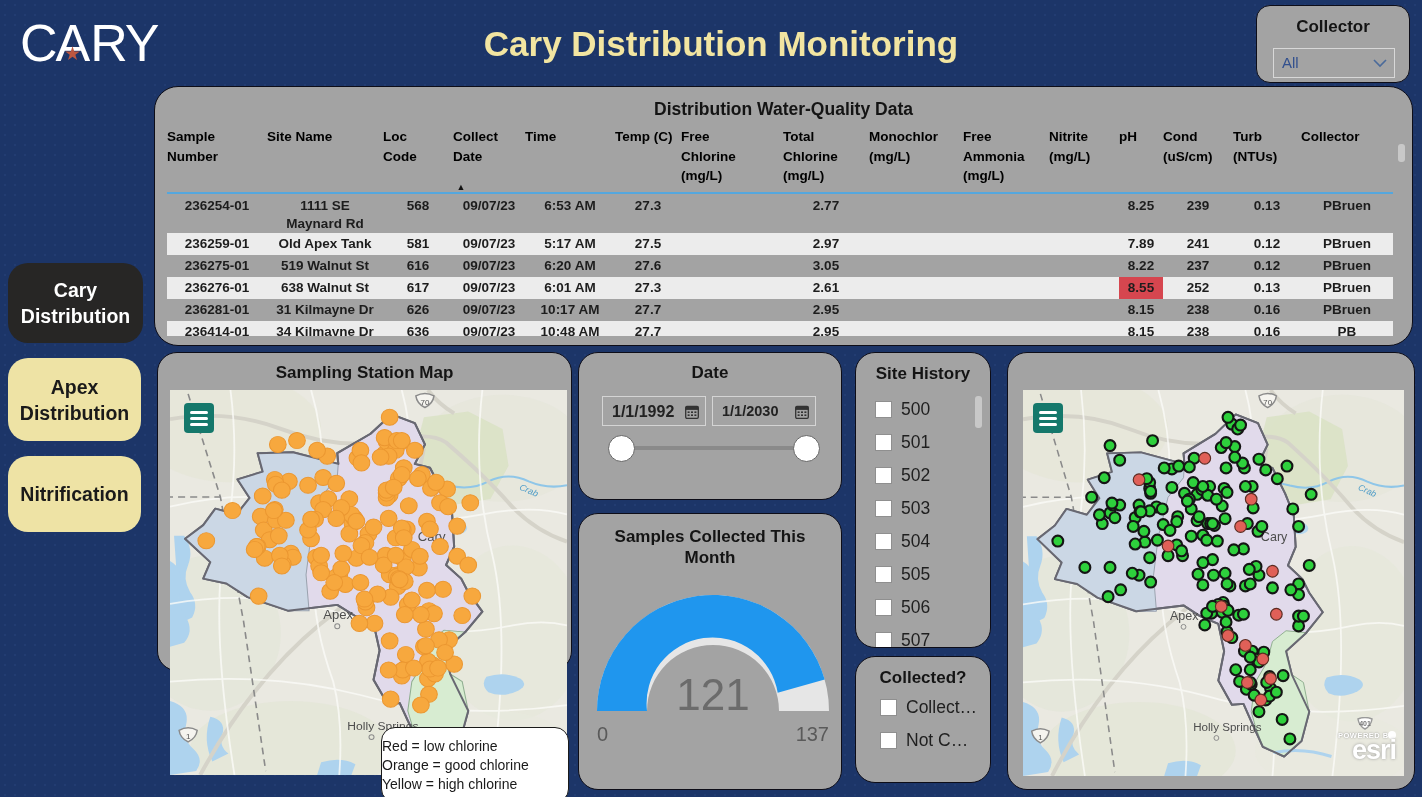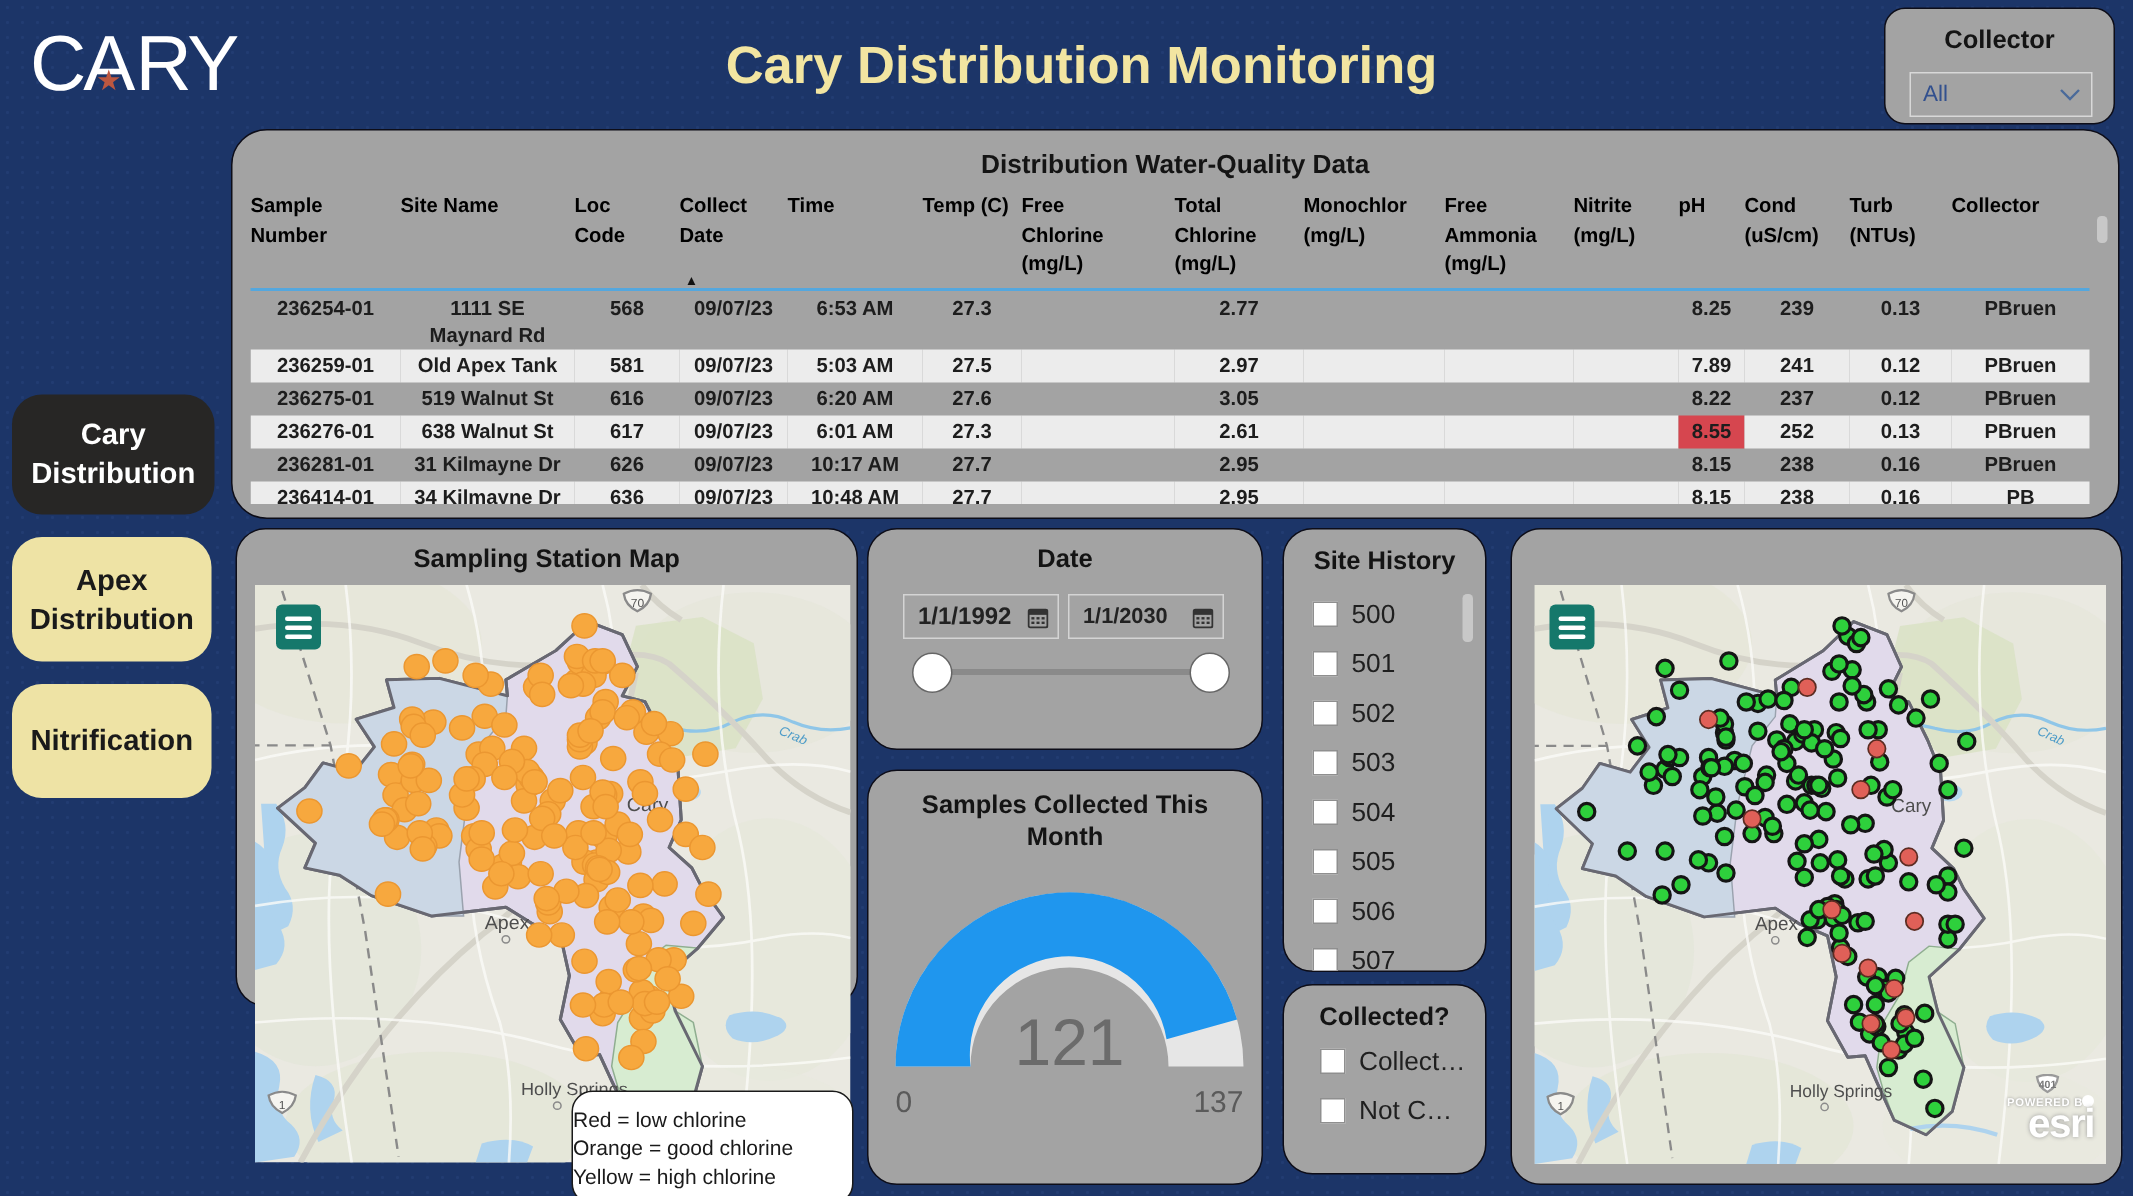--- a/index.html
+++ b/index.html
@@ -117,21 +117,21 @@
             <td>8.25</td>
             <td>239</td>
             <td>0.13</td>
             <td>PBruen</td>
           </tr>
 <tr class="h1">
             <td>236259-01</td>
             <td>Old Apex Tank</td>
             <td>581</td>
             <td>09/07/23</td>
-            <td>5:03 AM</td>
+            <td>5:17 AM</td>
             <td>27.5</td>
             <td></td>
             <td>2.97</td>
             <td></td>
             <td></td>
             <td></td>
             <td>7.89</td>
             <td>241</td>
             <td>0.12</td>
             <td>PBruen</td>

